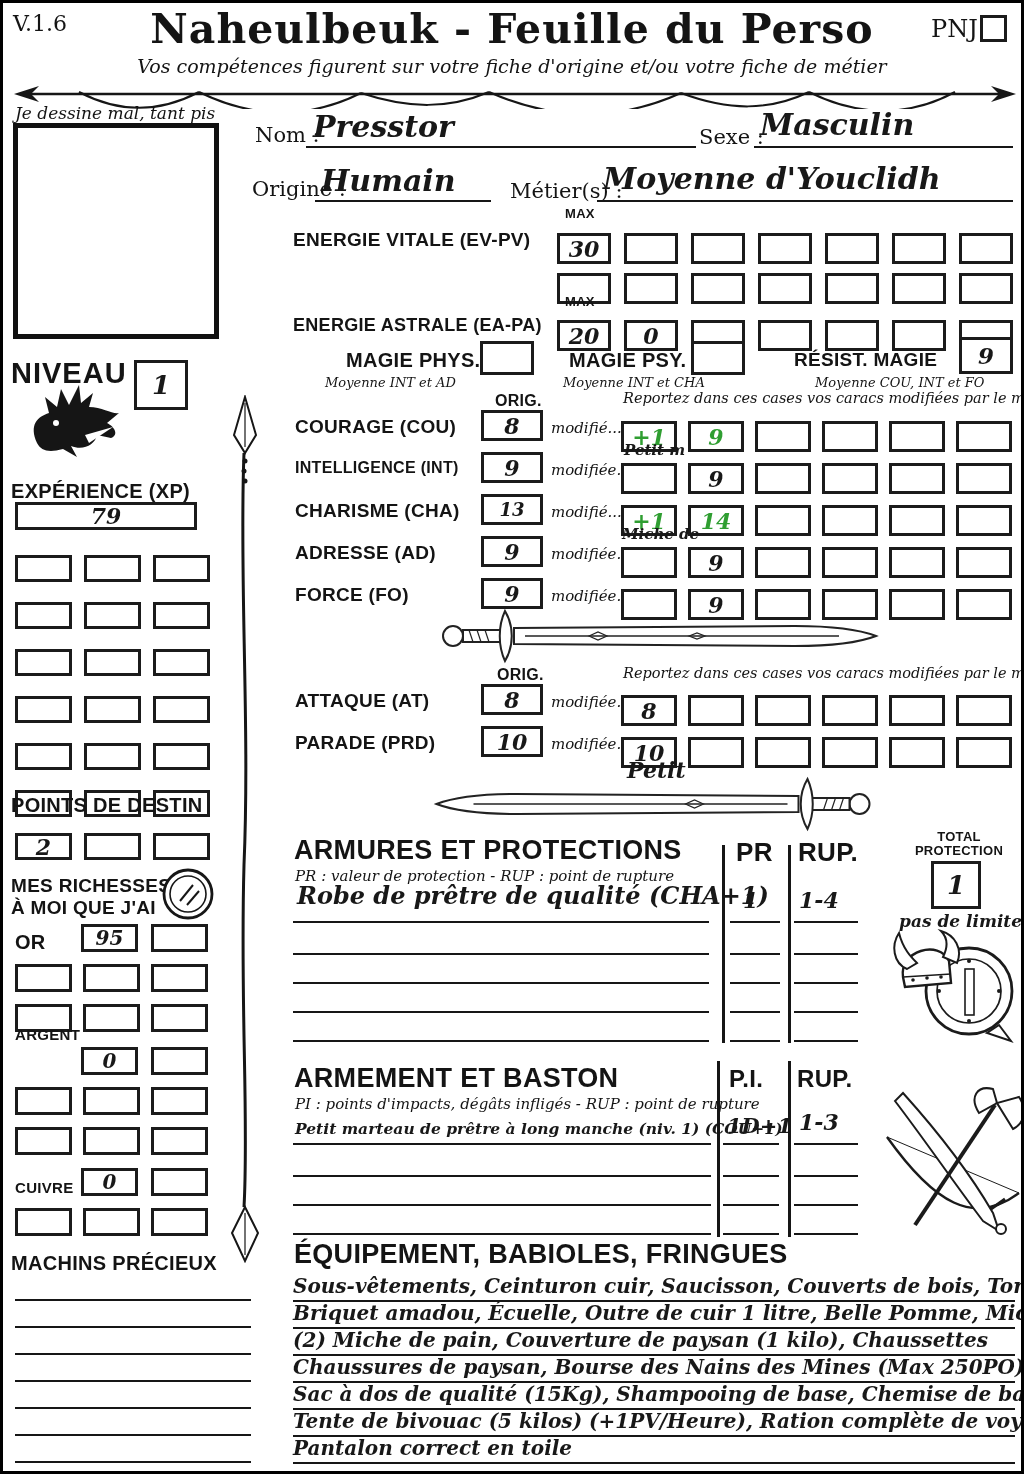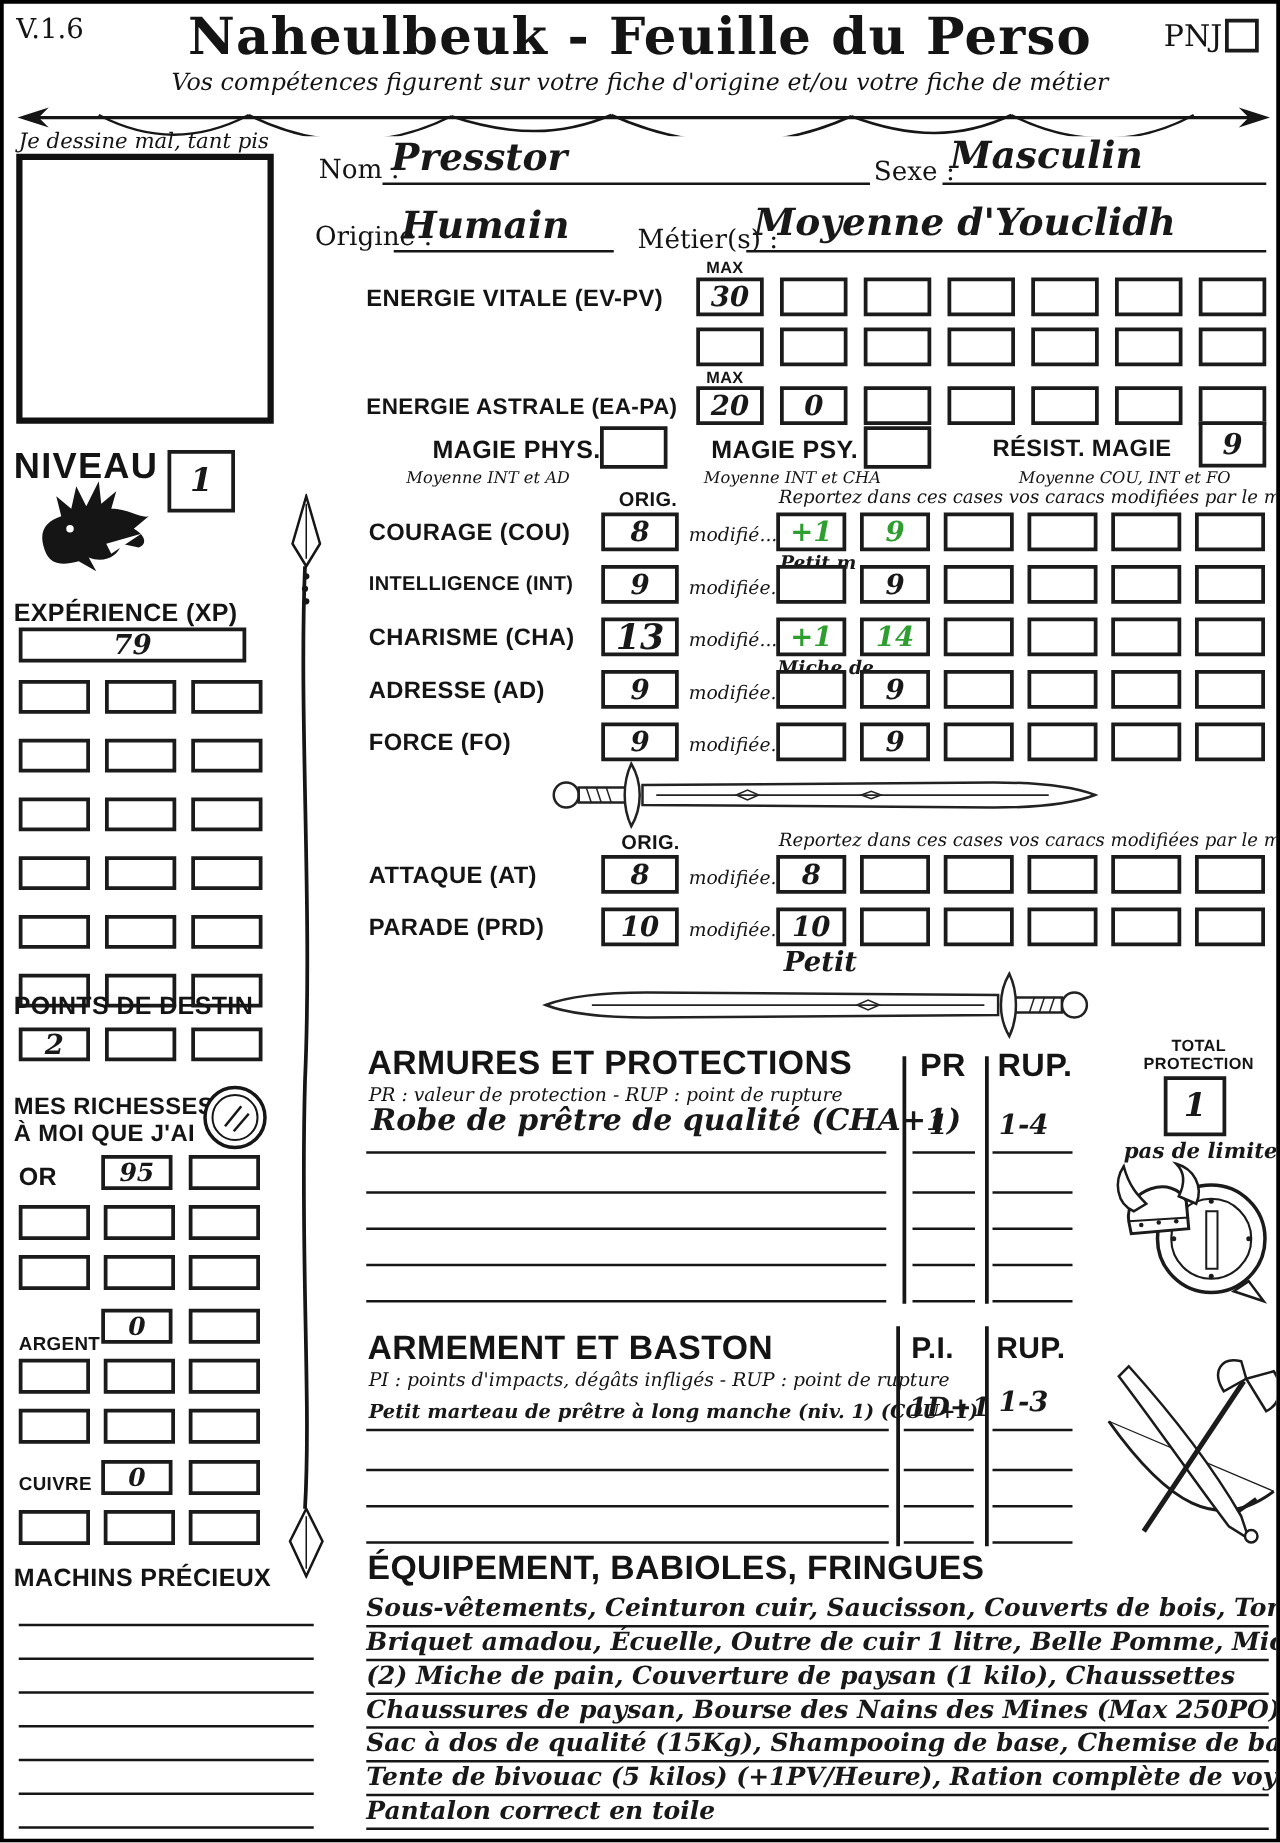--- a/index.html
+++ b/index.html
@@ -8,21 +8,21 @@
   .abs{position:absolute;}
   .blab{font-family:"Liberation Sans",sans-serif;font-weight:800;color:#141414;letter-spacing:.3px;white-space:nowrap;}
   .cal{font-family:"DejaVu Serif",serif;color:#141414;white-space:nowrap;}
   .ital{font-style:italic;}
   .hw{font-family:"DejaVu Serif",serif;font-style:italic;font-weight:700;color:#181818;white-space:nowrap;}
   .green{color:#2f9e31;}
   .bx{position:absolute;border:3px solid #1b1b1b;background:#fff;box-sizing:border-box;
       display:flex;align-items:center;justify-content:center;}
   .uline{position:absolute;border-bottom:2.5px solid #161616;height:0;}
   .vline{position:absolute;width:3px;background:#161616;}
-  .row{position:absolute;display:flex;gap:11px;}
+  .row{position:absolute;display:flex;gap:11px;margin-top:11px;}
   .erow{gap:13px;}
   .cell{width:56px;height:31px;border:3px solid #1b1b1b;background:#fff;box-sizing:border-box;
         display:flex;align-items:center;justify-content:center;font-size:22px;}
   .ecell{width:54px;}
   .mbox{position:absolute;width:57px;height:28px;border:3px solid #1b1b1b;background:#fff;box-sizing:border-box;
         display:flex;align-items:center;justify-content:center;font-size:20px;}
   .eqline{position:absolute;left:290px;width:722px;height:27px;border-bottom:2.5px solid #161616;
           font-size:20px;line-height:27px;overflow:visible;}
   svg{display:block;}
   .ctr{text-align:center;}
@@ -127,21 +127,21 @@
     </div>
   <div class="mbox" style="left:148px;top:921px;"></div>
 
   <div class="mbox" style="left:12px;top:961px;"></div>
   <div class="mbox" style="left:80px;top:961px;"></div>
   <div class="mbox" style="left:148px;top:961px;"></div>
   <div class="mbox" style="left:12px;top:1001px;"></div>
   <div class="mbox" style="left:80px;top:1001px;"></div>
   <div class="mbox" style="left:148px;top:1001px;"></div>
 
-  <div class="abs blab" style="left:12px;top:1064px;font-size:15px;">ARGENT</div>
+  <div class="abs blab" style="left:12px;top:1023px;font-size:15px;">ARGENT</div>
   <div class="mbox hw" style="left:78px;top:1044px;">
       <span>0</span>
     </div>
   <div class="mbox" style="left:148px;top:1044px;"></div>
 
   <div class="mbox" style="left:12px;top:1084px;"></div>
   <div class="mbox" style="left:80px;top:1084px;"></div>
   <div class="mbox" style="left:148px;top:1084px;"></div>
   <div class="mbox" style="left:12px;top:1124px;"></div>
   <div class="mbox" style="left:80px;top:1124px;"></div>
@@ -273,21 +273,21 @@
     <div class="cell hw">
         <span>9</span>
       </div>
     <div class="cell"></div>
       <div class="cell"></div>
       <div class="cell"></div>
       <div class="cell"></div>
   </div>
 
   <div class="abs blab" style="left:292px;top:497px;font-size:19px;">CHARISME (CHA)</div>
-  <div class="bx hw" style="left:478px;top:491px;width:62px;height:31px;font-size:28px;">
+  <div class="bx hw" style="left:478px;top:491px;width:62px;height:31px;font-size:18px;">
       <span>13</span>
     </div>
   <div class="abs cal ital" style="left:548px;top:500px;font-size:15px;">modifié...</div>
   <div class="row" style="left:618px;top:491px;">
     <div class="cell hw green">
         <span>+1</span>
       </div>
     <div class="cell hw green">
         <span>14</span>
       </div>

